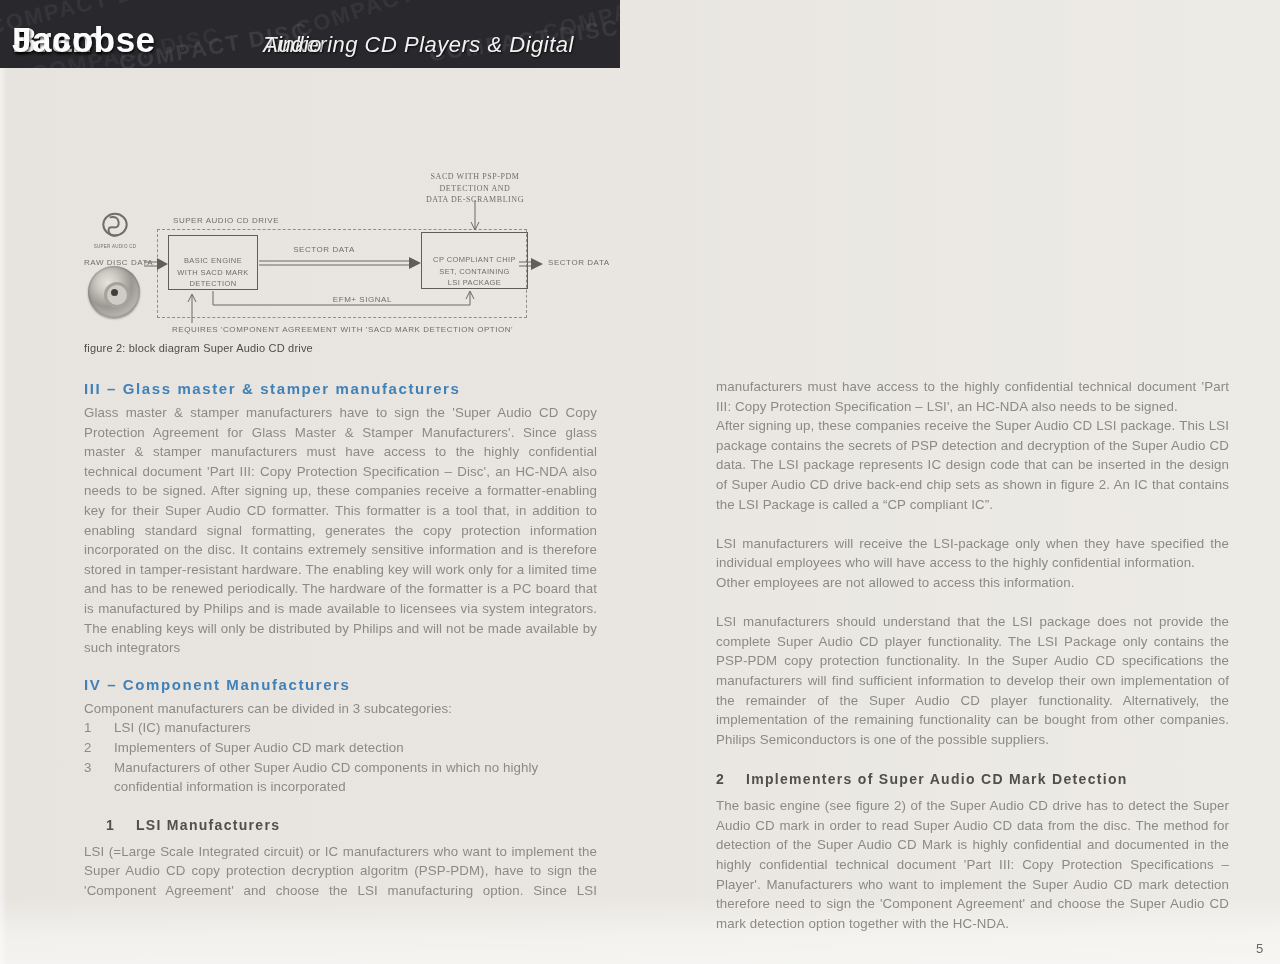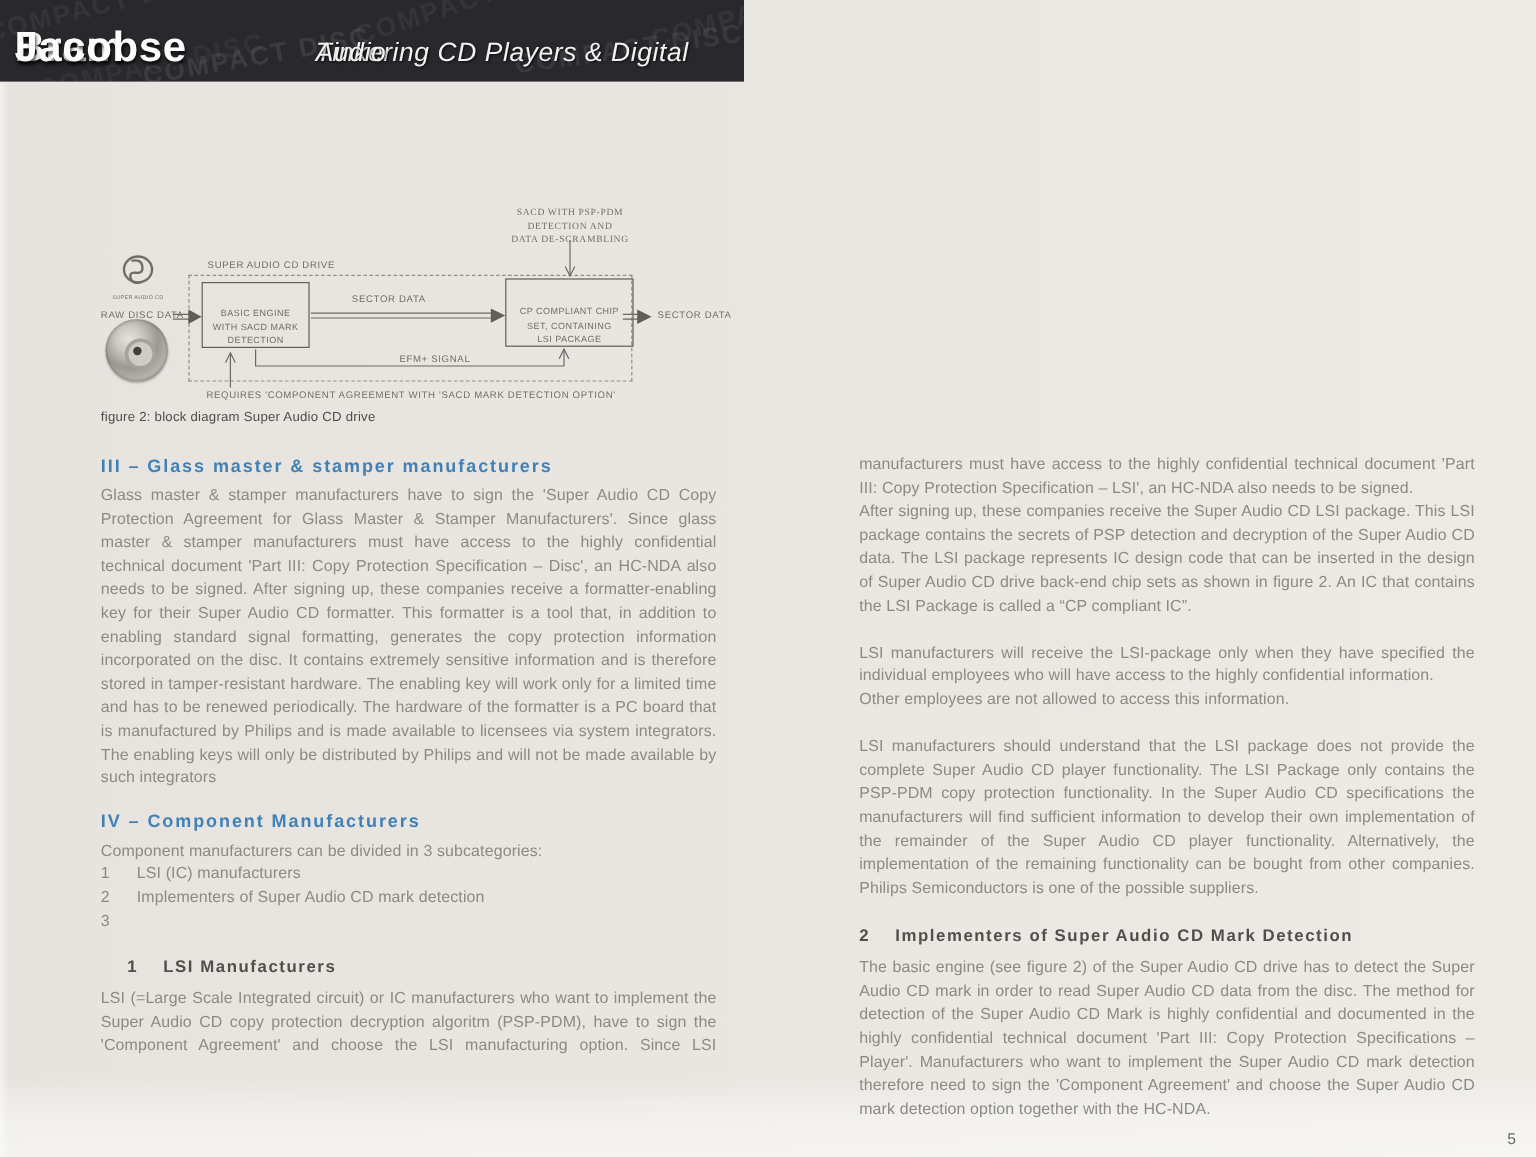--- a/index.html
+++ b/index.html
@@ -212,20 +212,22 @@
       <div class="list-row">
         <span class="body num">1</span>
         <span class="body pre">LSI (IC) manufacturers</span>
       </div>
       <div class="list-row">
         <span class="body num">2</span>
         <span class="body pre">Implementers of Super Audio CD mark detection</span>
       </div>
       <div class="list-row">
         <span class="body num">3</span>
+        <span class="body pre">Manufacturers of other Super Audio CD components in which no highly
+confidential information is incorporated</span>
       </div>
     </div>
 
     <h3 class="sub-h mt20"><span class="sub-num">1</span><span>LSI Manufacturers</span></h3>
     <p class="body just full">LSI (=Large Scale Integrated circuit) or IC manufacturers who want to implement the Super Audio CD copy protection decryption algoritm (PSP-PDM), have to sign the 'Component Agreement' and choose the LSI manufacturing option. Since LSI</p>
   </section>
 
   <section class="col col-right">
     <p class="body pre just mb-line">manufacturers must have access to the highly confidential technical document 'Part III: Copy Protection Specification – LSI', an HC-NDA also needs to be signed.
 After signing up, these companies receive the Super Audio CD LSI package. This LSI package contains the secrets of PSP detection and decryption of the Super Audio CD data. The LSI package represents IC design code that can be inserted in the design of Super Audio CD drive back-end chip sets as shown in figure 2. An IC that contains the LSI Package is called a “CP compliant IC”.</p>

